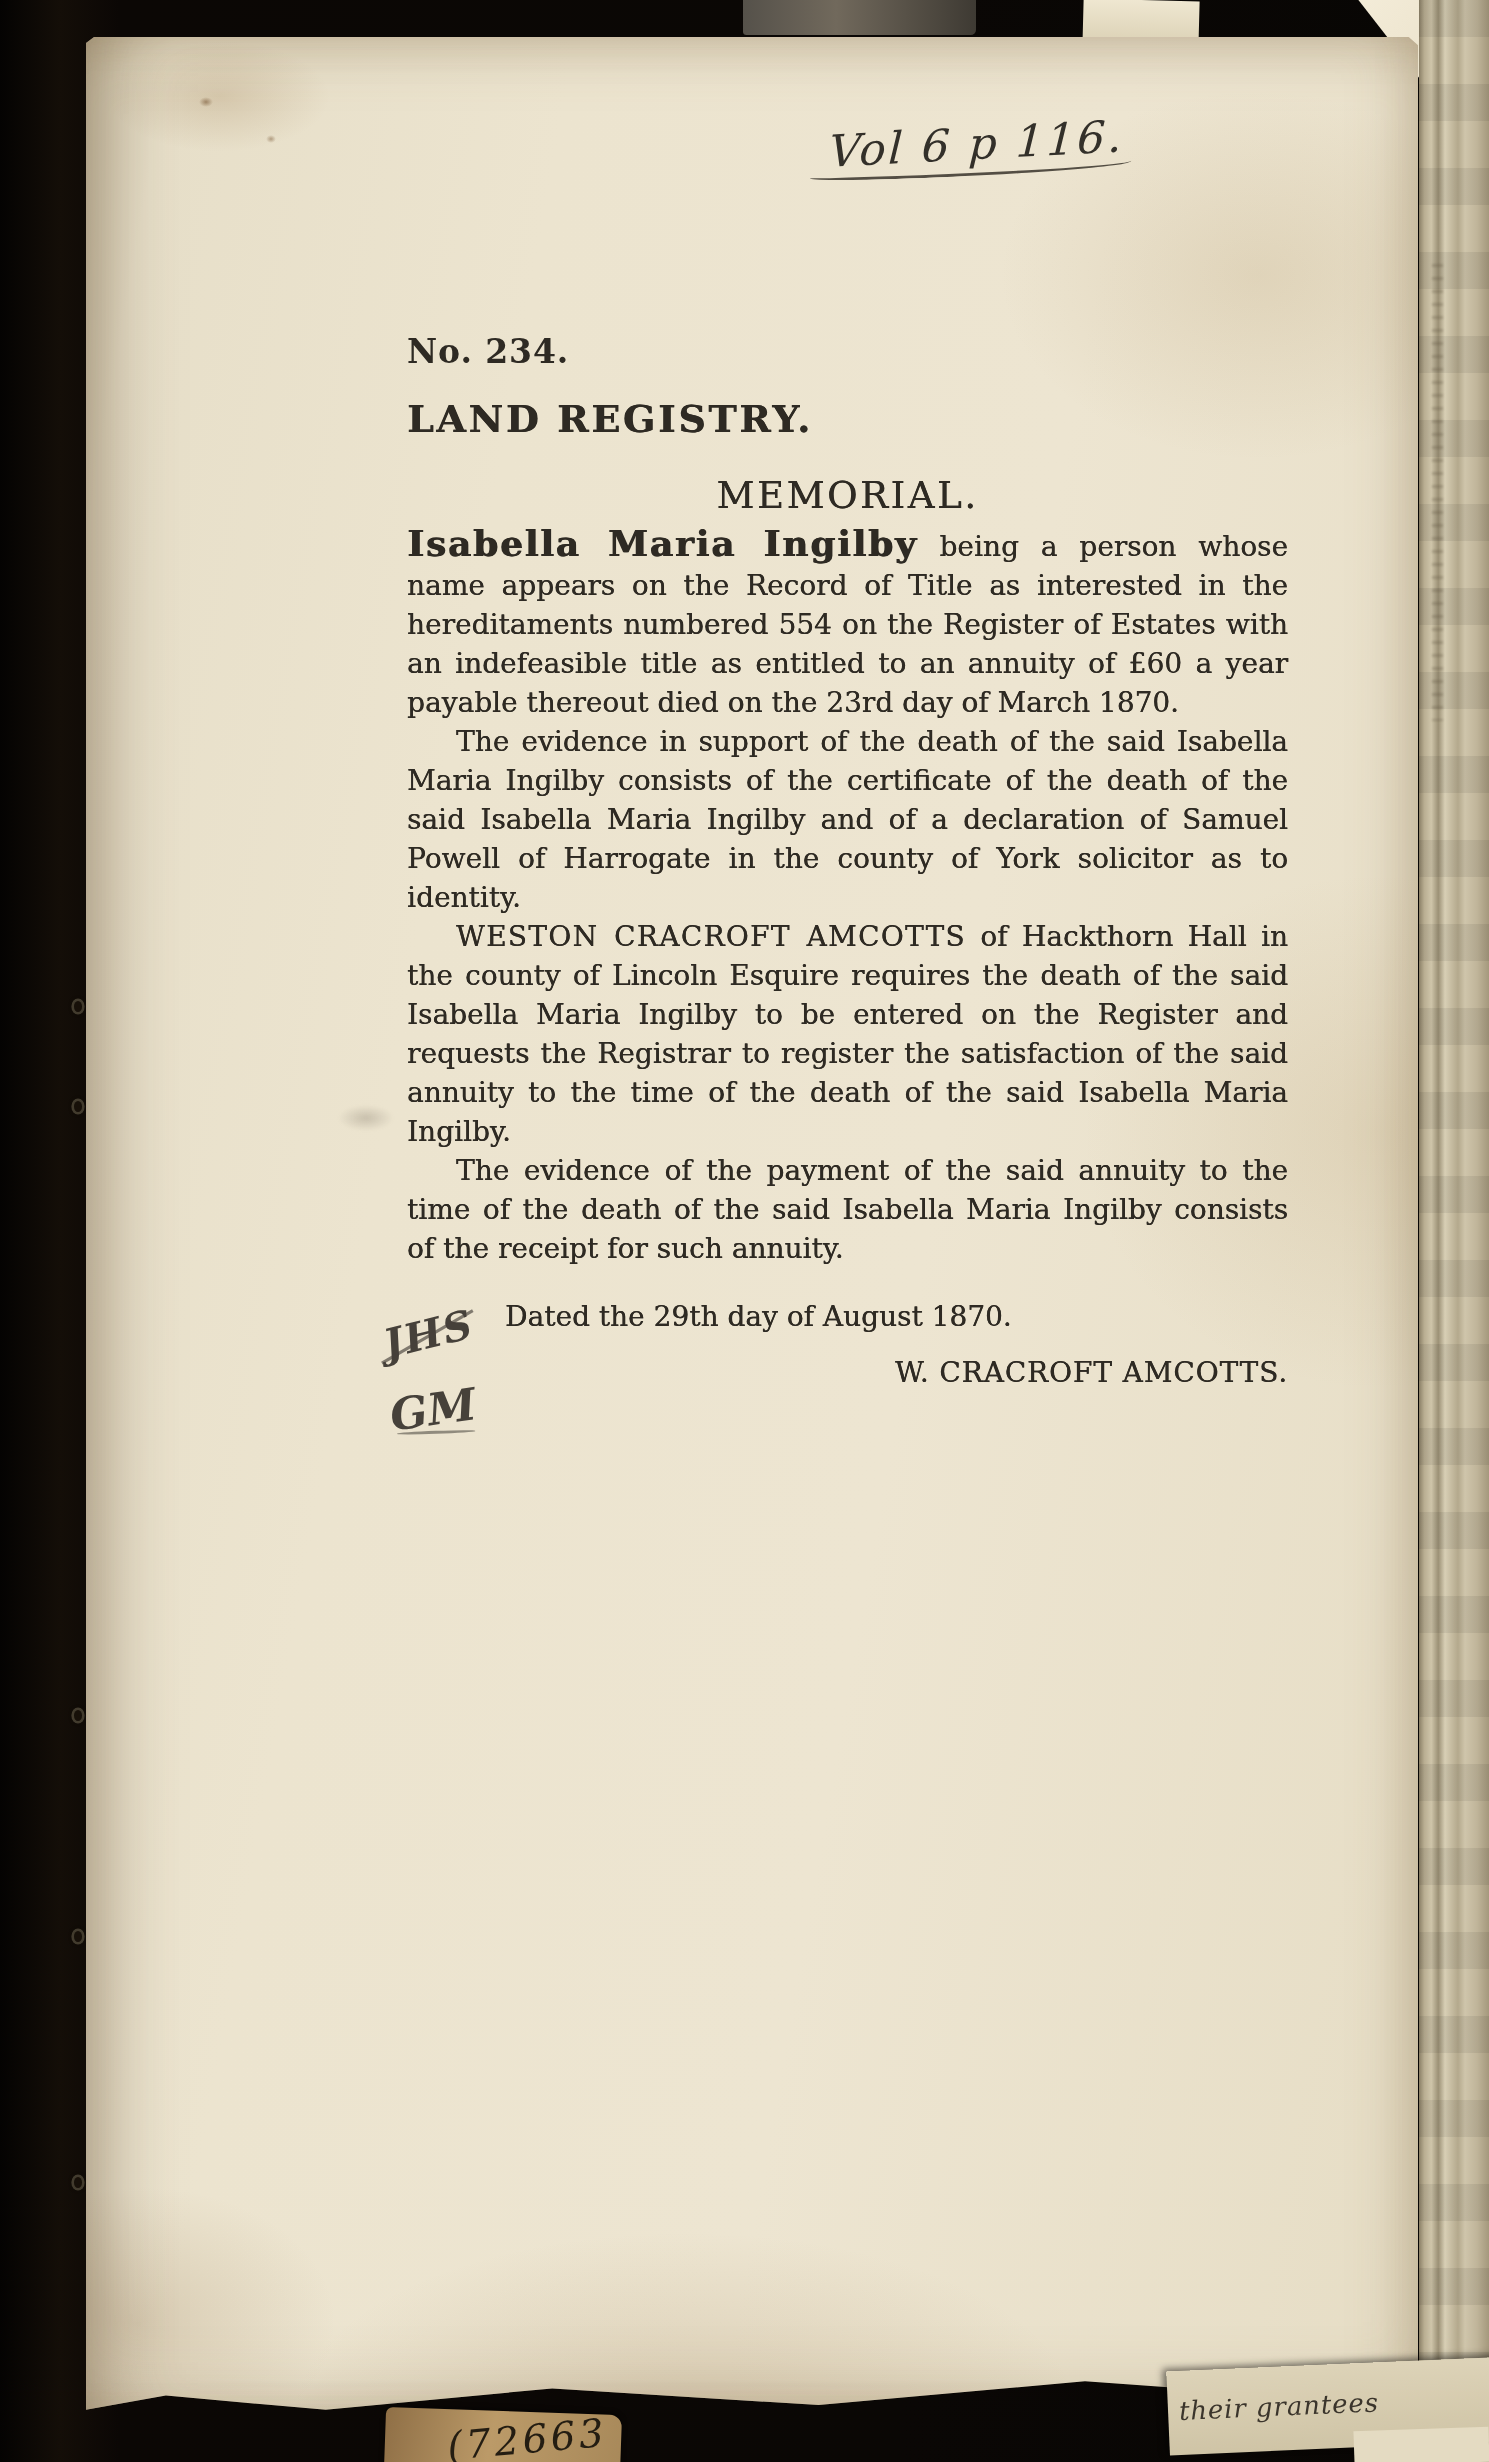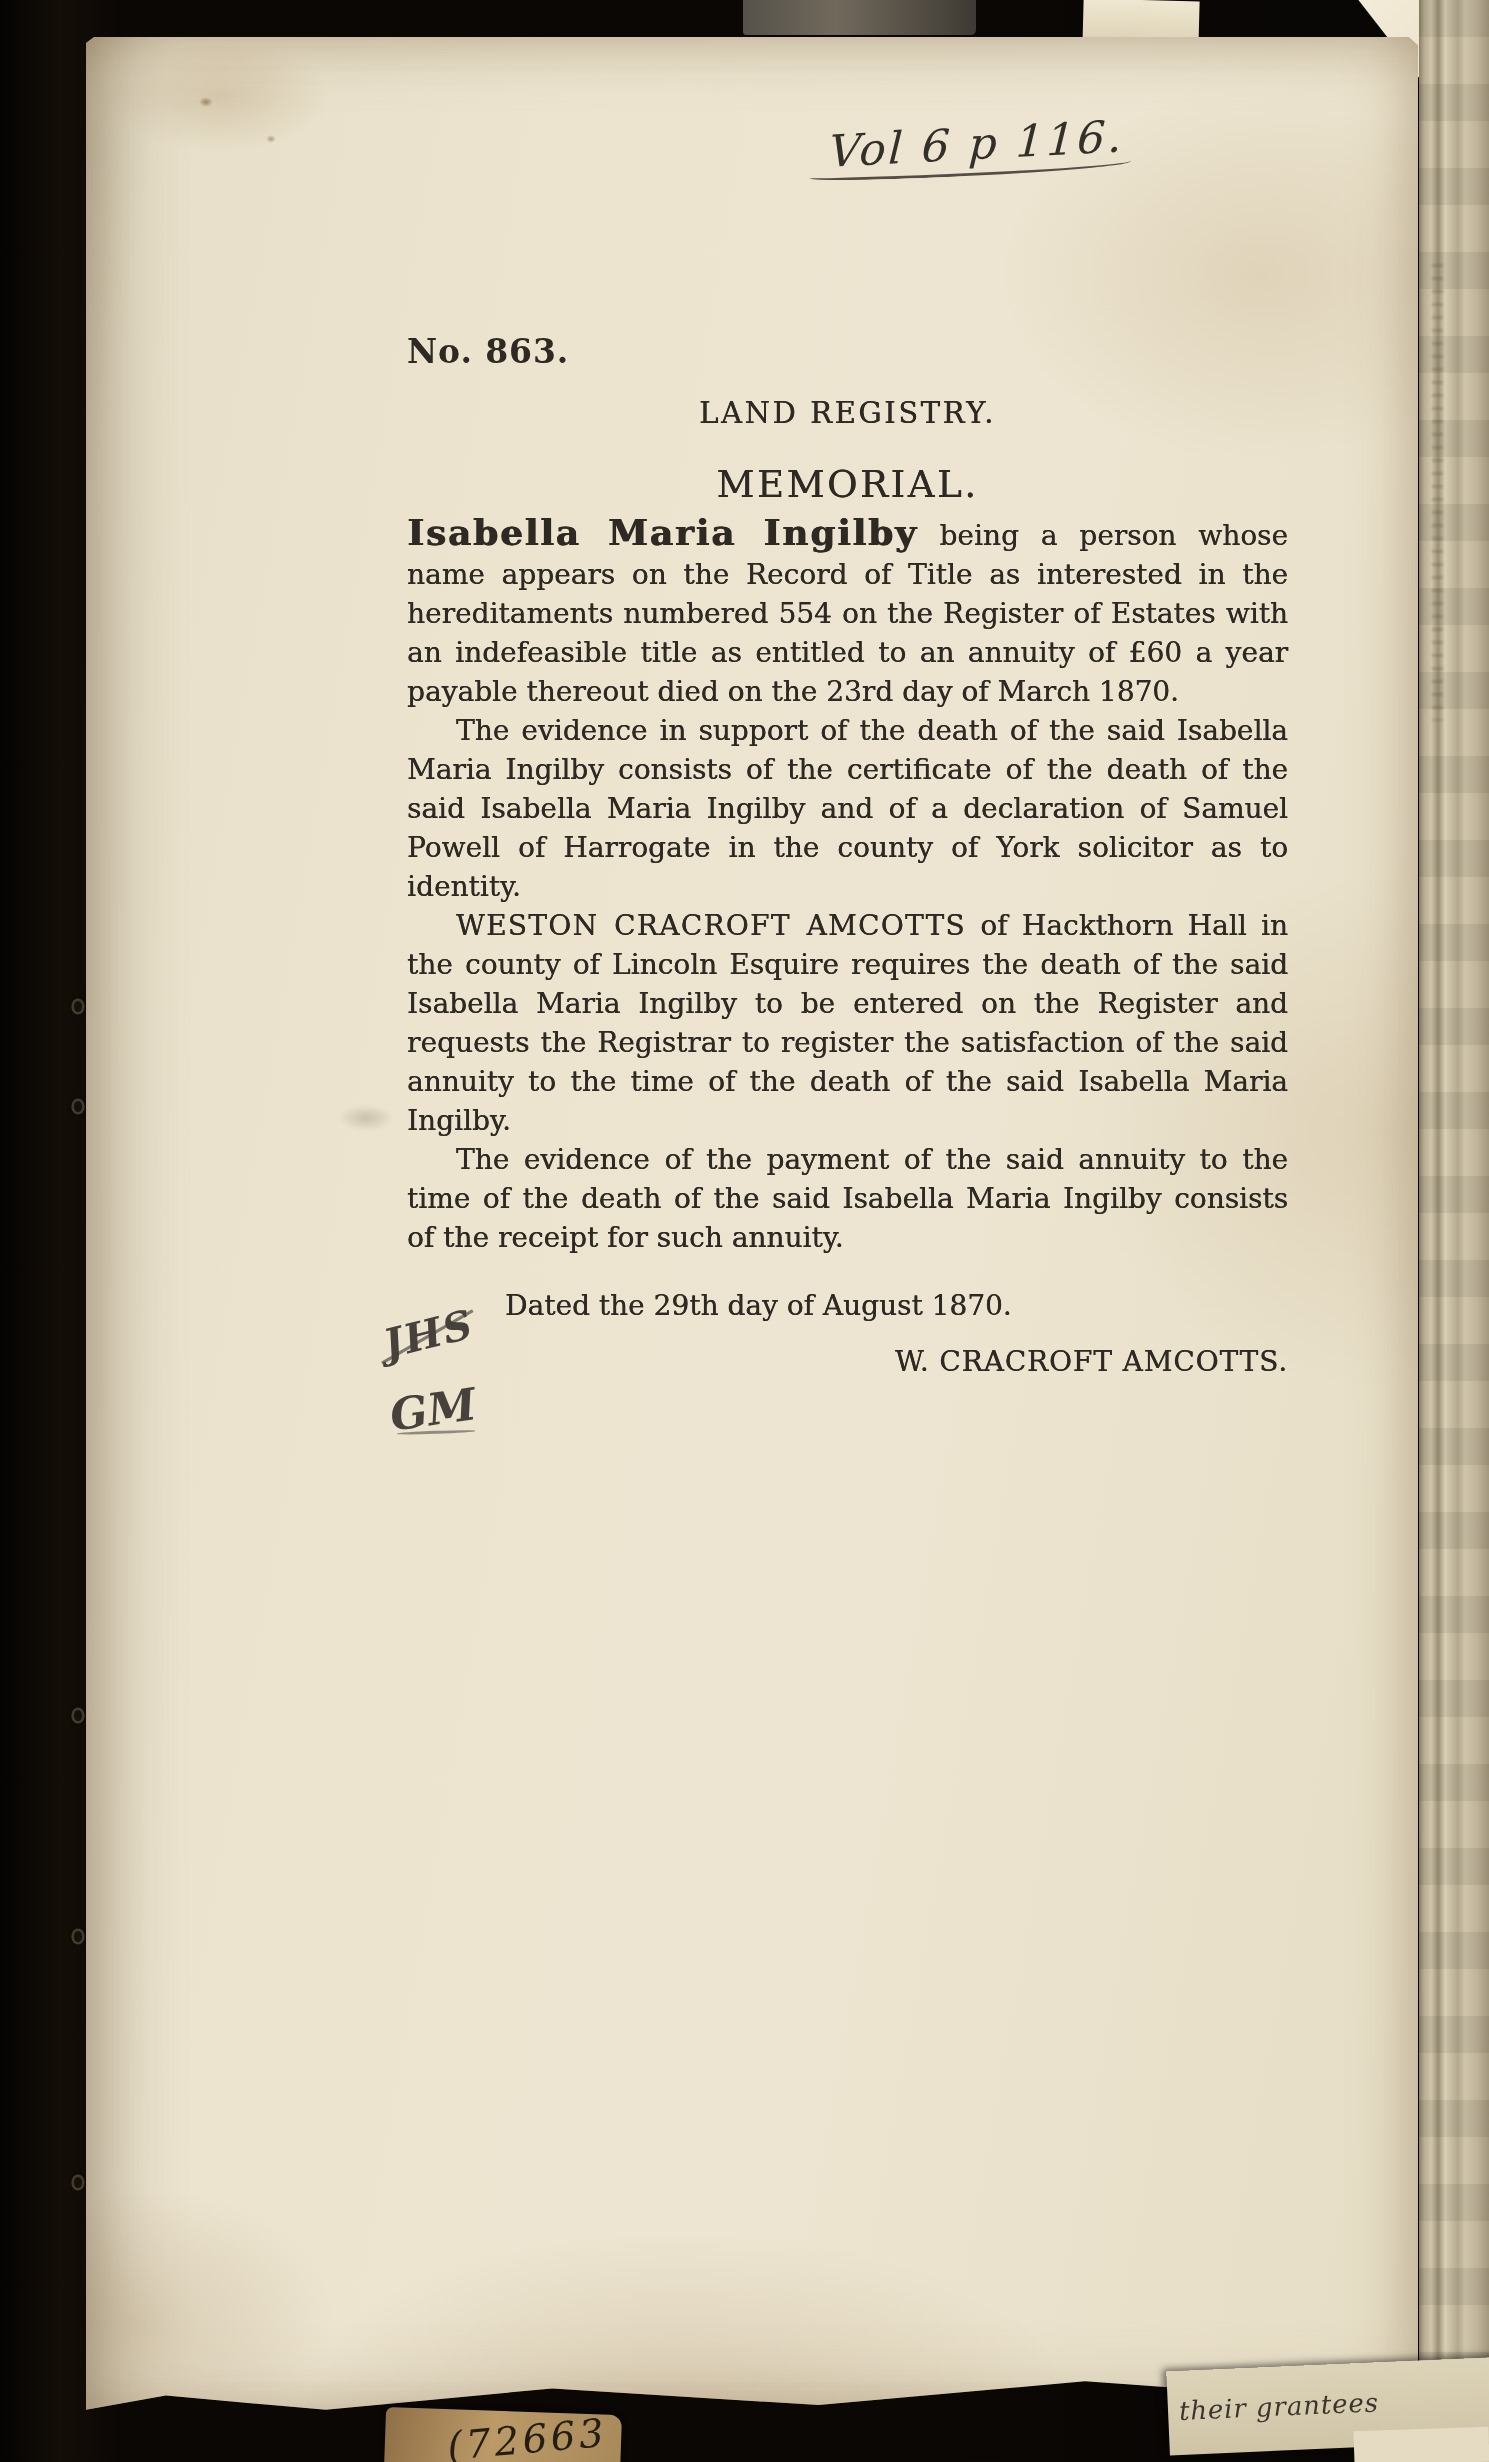--- a/index.html
+++ b/index.html
@@ -54,21 +54,21 @@
 
   
   .hand-ref{position:absolute;left:743px;top:81px;font-size:44px;font-style:italic;
     color:#33302a;letter-spacing:2.6px;transform:rotate(-3deg) skewX(-6deg);white-space:nowrap;}
   .hand-ref::after{content:"";position:absolute;left:-6%;right:-3%;bottom:-7px;height:10.6px;
     border-bottom:3.1px solid rgba(45,40,32,.8);border-radius:0 0 80% 30%;transform:rotate(1deg);}
 
   
   .content{position:absolute;left:321px;top:0;width:881px;}
   .doc-number{margin-top:295px;font-size:33px;font-weight:bold;letter-spacing:0.9px;}
-  .title{margin:24.6px 0 0;text-align:center;font-size:29px;font-weight:normal;
+  .title{margin:24.6px 0 0;font-size:38px;font-weight:bold;
     letter-spacing:2.6px;text-shadow:0.4px 0 0 currentColor;}
   .subtitle{margin:33px 0 0;text-align:center;font-size:37px;font-weight:normal;
     letter-spacing:2.6px;text-shadow:0.4px 0 0 currentColor;}
   .para{margin:0;text-align:justify;font-size:28px;line-height:39px;
     text-shadow:0.3px 0 0 currentColor;}
   .para.first{margin-top:7px;}
   .para.indent{text-indent:49px;}
   .blackletter{font-weight:bold;font-size:36px;letter-spacing:1.8px;
     text-shadow:0.9px 0 0 currentColor;}
   .lead-caps{letter-spacing:1.3px;}
@@ -116,21 +116,21 @@
   <div class="edge-bleed"></div>
 
   <div class="paper">
     <div class="speck s1"></div>
     <div class="speck s2"></div>
     <div class="smudge"></div>
 
     <div class="hand-ref">Vol 6 p 116.</div>
 
     <div class="content">
-      <div class="doc-number">No. 863.</div>
+      <div class="doc-number">No. 234.</div>
       <div class="title">LAND REGISTRY.</div>
       <div class="subtitle">MEMORIAL.</div>
 
       <p class="para first"><span class="blackletter">Isabella Maria Ingilby</span><span> being a person whose name appears on the Record of Title as interested in the hereditaments numbered 554 on the Register of Estates with an indefeasible title as entitled to an annuity of £60 a year payable thereout died on the 23rd day of March 1870.</span></p>
 
       <p class="para indent">The evidence in support of the death of the said Isabella Maria Ingilby consists of the certificate of the death of the said Isabella Maria Ingilby and of a declaration of Samuel Powell of Harrogate in the county of York solicitor as to identity.</p>
 
       <p class="para indent"><span class="lead-caps">WESTON CRACROFT AMCOTTS</span><span> of Hackthorn Hall in the county of Lincoln Esquire requires the death of the said Isabella Maria Ingilby to be entered on the Register and requests the Registrar to register the satisfaction of the said annuity to the time of the death of the said Isabella Maria Ingilby.</span></p>
 
       <p class="para indent">The evidence of the payment of the said annuity to the time of the death of the said Isabella Maria Ingilby consists of the receipt for such annuity.</p>

